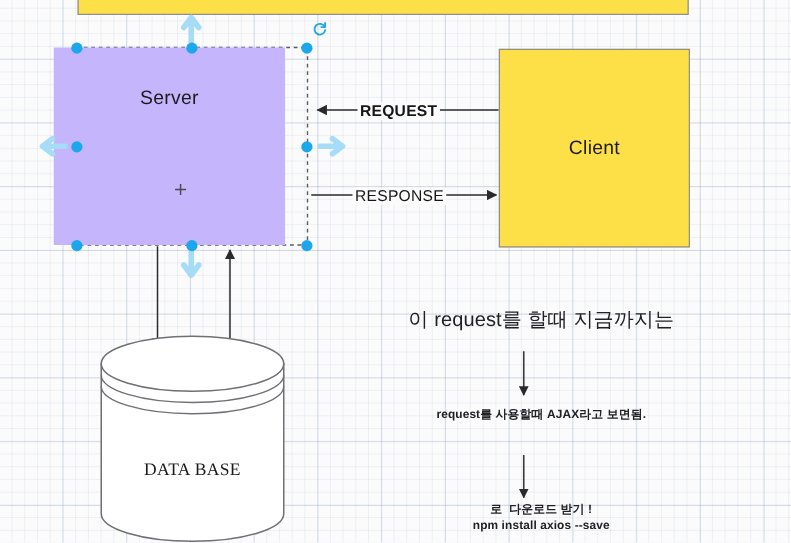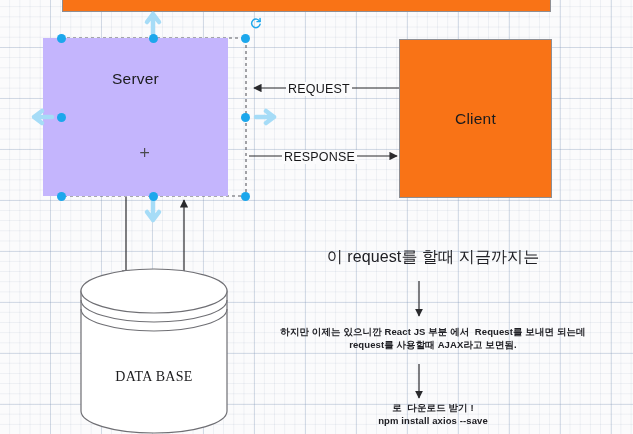--- a/index.html
+++ b/index.html
@@ -18,21 +18,21 @@
       linear-gradient(to right, rgba(140,160,185,.13) 1px, transparent 1px),
       linear-gradient(to bottom, rgba(140,160,185,.13) 1px, transparent 1px),
       linear-gradient(to right, rgba(120,145,180,.26) 1px, transparent 1px),
       linear-gradient(to bottom, rgba(120,145,180,.26) 1px, transparent 1px);
     background-size:10.2px 10.2px,10.2px 10.2px,51px 51px,51px 51px;
     background-position:-1px -4px,-1px -4px,-1px -4px,-1px -4px;
   }
   #layer{position:absolute;inset:0;}
   svg.vec{position:absolute;left:0;top:0;width:633px;height:434px;overflow:visible;}
 
-  .node{position:absolute;background:#f97316;border:1.4px solid #8e8e93;box-sizing:border-box;}
+  .node{position:absolute;background:#fde047;border:1.4px solid #8e8e93;box-sizing:border-box;}
   .node .nlabel{
     position:absolute;left:0;right:0;top:50%;transform:translateY(-50%);
     text-align:center;color:#1b1b1d;font-size:15.5px;letter-spacing:.2px;
   }
 
   
   #topbox{left:62px;top:-34px;width:489px;height:46px;}
 
   
   #serverbox{left:43px;top:38px;width:185px;height:158px;border:none;background:#c4b5fd;}
@@ -47,21 +47,21 @@
   #clientbox{left:399px;top:39px;width:153px;height:159px;}
 
   
   #dblabel{
     position:absolute;left:80px;top:369px;width:148px;text-align:center;
     font-size:14px;color:#1b1b1d;letter-spacing:.3px;font-family:Liberation Serif, serif;
   }
 
   
   .edgelabel{position:absolute;font-size:12.5px;color:#161618;letter-spacing:.2px;background:#fbfbfc;padding:0 2px;}
-  #lbl-request{left:286px;top:82px;}
+  #lbl-request{left:286px;top:82px;font-weight:bold;}
   #lbl-response{left:282px;top:150px;}
 
   
   .handle{position:absolute;width:9px;height:9px;border-radius:50%;background:#1ca7ec;}
   #rotate-icon{position:absolute;left:250px;top:17px;width:12px;height:12px;}
 
   
   .anno{position:absolute;text-align:center;color:#202025;letter-spacing:.1px;}
   .anno div{white-space:pre;}
   #anno1{left:233px;top:249px;width:400px;font-size:16px;line-height:16px;font-weight:normal;}
@@ -169,21 +169,20 @@
   <div class="handle" style="left:241px;top:113px;"></div>
   <div class="handle" style="left:57px;top:192px;"></div>
   <div class="handle" style="left:149px;top:192px;"></div>
   <div class="handle" style="left:241px;top:192px;"></div>
 
   <div class="anno" id="anno1">
     <div>이 request를 할때 지금까지는</div>
   </div>
 
   <div class="anno" id="anno2">
-    <div>하지만 이제는 있으니깐 React JS 부분 에서  Request를 보내면 되는데</div>
     <div>request를 사용할때 AJAX라고 보면됨.</div>
   </div>
 
   <div class="anno" id="anno3">
     <div>로  다운로드 받기 !</div>
     <div>npm install axios --save</div>
   </div>
 
 </div>
 

